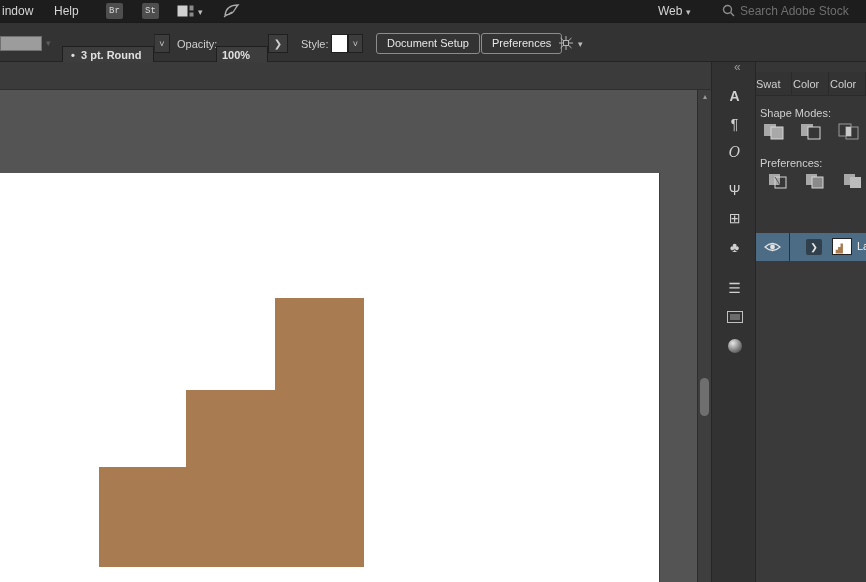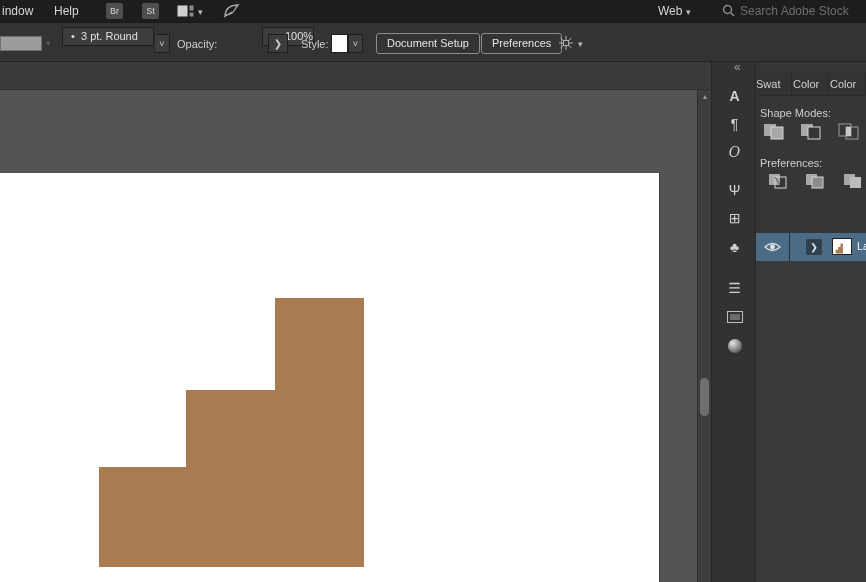--- a/index.html
+++ b/index.html
@@ -3,35 +3,35 @@
 <meta charset="utf-8">
 <style>
   * { margin:0; padding:0; box-sizing:border-box; }
   html,body { width:866px; height:582px; overflow:hidden; background:#333; }
   body { font-family:"Liberation Sans", sans-serif; }
   #app { position:relative; width:866px; height:582px; background:#f97316; }
 
   
   .menubar { position:absolute; left:0; top:0; width:866px; height:22px; background:#1d1d1d; color:#d6d6d6; font-size:12px; }
   .menubar .mitem { position:absolute; top:4px; cursor:default; }
-  .badge { position:absolute; top:3px; width:17px; height:16px; background:#4e4e4e; color:#d8d8d8; font-size:9px; line-height:16px; text-align:center; border-radius:2px; }
+  .badge { position:absolute; top:3px; width:17px; height:16px; background:#4e4e4e; color:#d8d8d8; font-size:9px; line-height:16px; text-align:center; border-radius:2px;font-family:Liberation Mono, monospace; }
   .ws-icon { position:absolute; top:5px; }
   .chev { color:#bdbdbd; font-size:9px; }
   .menubar .right-label { position:absolute; top:4px; color:#d6d6d6; }
   .search-text { position:absolute; top:4px; color:#6f6f6f; font-size:12px; }
 
   
   .controlbar { position:absolute; left:0; top:22px; width:866px; height:40px; background:#333333; border-top:1px solid #1a1a1a; border-bottom:1px solid #232323; color:#d6d6d6; font-size:11px; }
   .swatch-gray { position:absolute; left:0; top:13px; width:42px; height:15px; background:#9c9c9c; border:1px solid #6f6f6f; }
   .swatch-chev { position:absolute; left:46px; top:15px; color:#5c5c5c; font-size:9px; }
-  .field { position:absolute; top:4px; height:19px; background:#3d3d3d; border:1px solid #1f1f1f; color:#e0e0e0; line-height:17px; }
+  .field { position:absolute; top:23px; height:19px; background:#3d3d3d; border:1px solid #1f1f1f; color:#e0e0e0; line-height:17px;font-weight:bold; }
   .brush-field { left:62px; width:92px; padding-left:8px; }
   .brush-chev-btn { position:absolute; left:154px; top:11px; width:16px; height:19px; background:#3d3d3d; border:1px solid #1f1f1f; border-left:1px solid #2a2a2a; text-align:center; color:#cfcfcf; font-size:9px; line-height:18px; }
   .label { position:absolute; top:15px; color:#cfcfcf; }
-  .opacity-field { left:216px; width:52px; padding-left:22px;margin-left:46px; }
+  .opacity-field { left:216px; width:52px; padding-left:5px; }
   .opacity-chev-btn { position:absolute; left:268px; top:11px; width:20px; height:19px; background:#3d3d3d; border:1px solid #1f1f1f; text-align:center; color:#cfcfcf; font-size:10px; line-height:17px; }
   .style-swatch { position:absolute; left:331px; top:11px; width:17px; height:19px; background:#ffffff; border:1px solid #1f1f1f; }
   .style-chev-btn { position:absolute; left:348px; top:11px; width:15px; height:19px; background:#3d3d3d; border:1px solid #1f1f1f; text-align:center; color:#cfcfcf; font-size:9px; line-height:18px; }
   .cbtn { position:absolute; top:10px; height:21px; background:transparent; border:1px solid #8c8c8c; border-radius:3px; color:#e6e6e6; font-size:11px; padding:0 10px; line-height:19px; }
   .btn-docsetup { left:376px; }
   .btn-prefs { left:481px; }
   .opts-icon { position:absolute; left:557px; top:12px; }
   .opts-chev { position:absolute; left:578px; top:16px; color:#bdbdbd; font-size:9px; }
 
   

